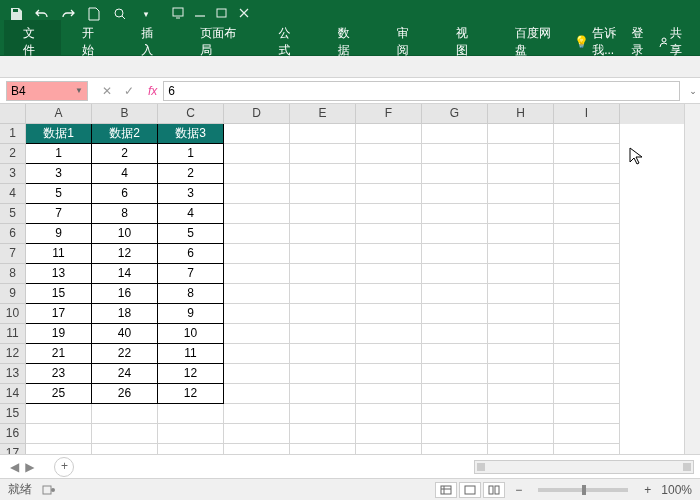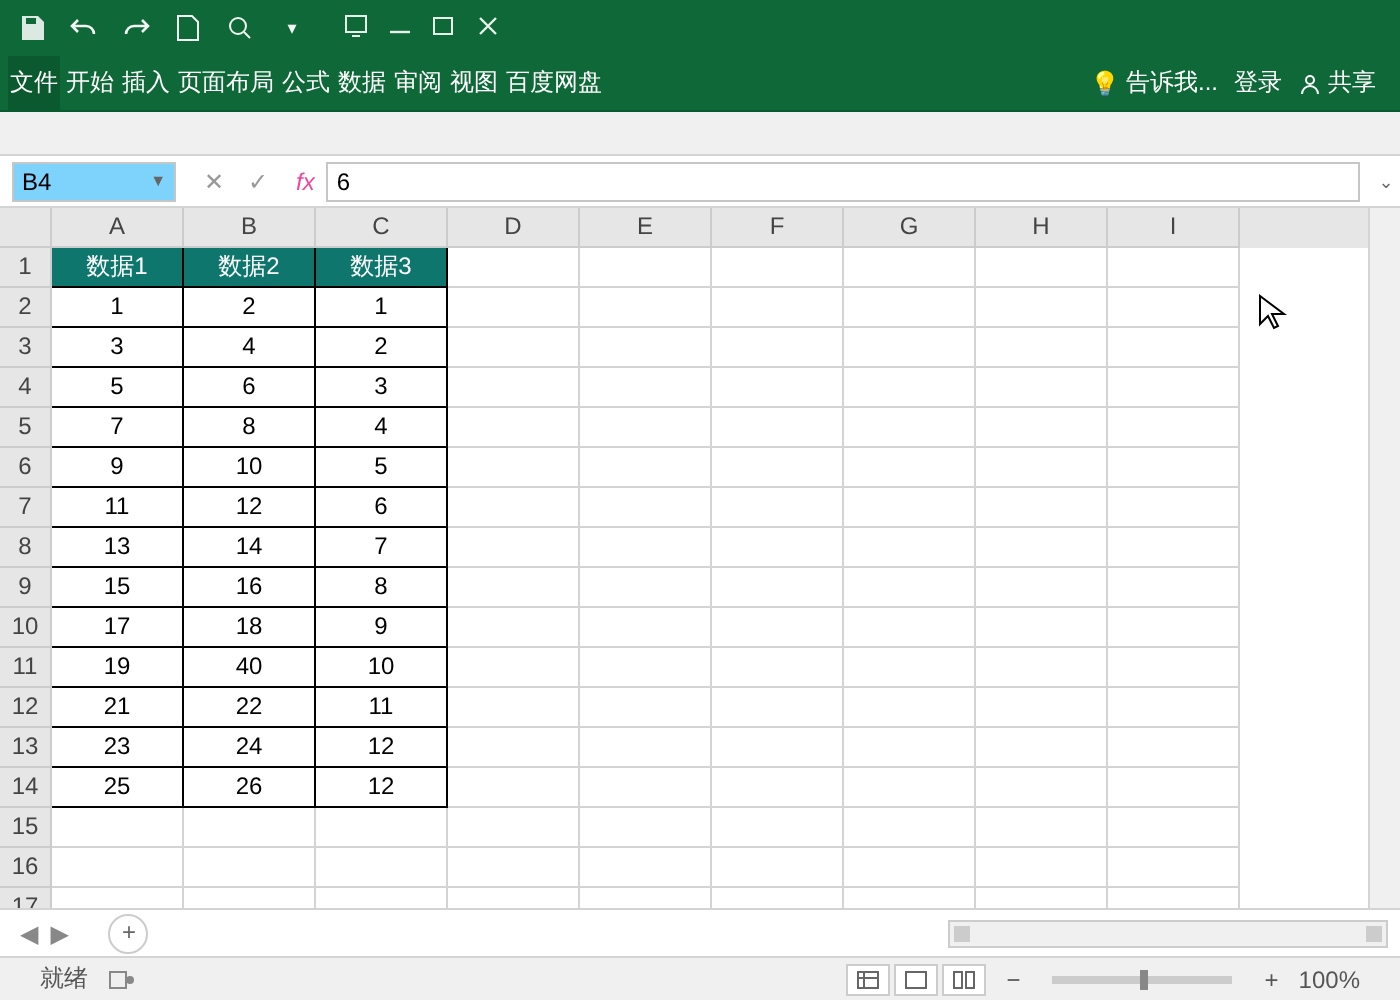--- a/index.html
+++ b/index.html
@@ -4,27 +4,27 @@
 <style>
 *{box-sizing:border-box;margin:0;padding:0;font-family:"Microsoft YaHei","Segoe UI",sans-serif;font-size:12px;user-select:none}
 body{width:700px;height:500px;overflow:hidden;background:#fff;display:flex;flex-direction:column}
 .titlebar{height:28px;background:#0e6837;color:#fff;display:flex;align-items:center}
 .qat{display:flex;align-items:center;gap:10px;padding:0 8px}
 .qat .ico{width:16px;height:16px;display:inline-flex;align-items:center;justify-content:center;opacity:.95}
 .title{flex:1;text-align:center;font-size:12px}
 .winctl{display:flex;gap:8px;padding:0 10px}
 .winctl .ico{width:14px;height:14px;opacity:.9}
 .ribbon{height:28px;background:#0e6837;color:#fff;display:flex;align-items:center;padding:0 4px;gap:2px;border-bottom:1px solid #0a5a2f}
-.tab{padding:5px 1px;cursor:pointer}
+.tab{padding:5px 19px;cursor:pointer}
 .tab.file{background:#0b5a2f}
 .ribshare{margin-left:auto;display:flex;align-items:center;gap:8px;padding-right:8px}
 .ribshare span{display:flex;align-items:center;gap:3px}
 .toolstrip{height:22px;background:#f0f0f0;border-bottom:1px solid #d4d4d4}
 .fbar{height:26px;background:#fff;border-bottom:1px solid #d4d4d4;display:flex;align-items:center}
-.namebox{width:82px;height:20px;margin:0 6px;border:1px solid #c6c6c6;background:#7dd3fc;display:flex;align-items:center;padding:0 4px;justify-content:space-between}
+.namebox{width:82px;height:20px;margin:0 6px;border:1px solid #c6c6c6;background:#fca5a5;display:flex;align-items:center;padding:0 4px;justify-content:space-between}
 .namebox .dd{font-size:8px;color:#666}
 .fbtns{display:flex;gap:8px;padding:0 6px;color:#999}
 .fbtns span{width:14px;text-align:center}
 .fx{font-style:italic;color:#ec4899;padding:0 6px}
 .finput{flex:1;height:20px;border:1px solid #c6c6c6;margin-right:6px;padding:0 4px;display:flex;align-items:center}
 .dd2{width:14px;color:#666;text-align:center;font-size:9px}
 .grid{flex:1;position:relative;overflow:hidden;background:#fff}
 .selall{position:absolute;left:0;top:0;width:26px;height:20px;background:#e6e6e6;border-right:1px solid #ccc;border-bottom:1px solid #ccc}
 .colhead{position:absolute;top:0;left:26px;right:16px;height:20px;display:flex;background:#e6e6e6}
 .ch{width:66px;border-right:1px solid #ccc;border-bottom:1px solid #ccc;text-align:center;line-height:19px;color:#444}
@@ -38,21 +38,21 @@
 .vsb{position:absolute;right:0;top:0;width:16px;bottom:0;background:#f0f0f0;border-left:1px solid #d4d4d4}
 .cursor{position:absolute;left:629px;top:43px;pointer-events:none}
 .sheettabs{height:24px;background:#fff;border-top:1px solid #d4d4d4;display:flex;align-items:center}
 .stnav{display:flex;gap:6px;padding:0 10px;color:#888}
 .stab{padding:3px 12px;border:1px solid #ccc;border-bottom:none;background:#f4f4f4;margin-top:2px}
 .stab.active{background:#fff;border-bottom:1px solid #fff}
 .stadd{width:20px;height:20px;border:1px solid #ccc;border-radius:10px;text-align:center;line-height:17px;margin-left:10px;color:#666}
 .hscroll{flex:0 0 220px;height:14px;margin-left:auto;margin-right:6px;background:#f0f0f0;border:1px solid #ccc;position:relative}
 .hscroll::before,.hscroll::after{content:"";position:absolute;top:2px;width:8px;height:8px;background:#ccc}
 .hscroll::before{left:2px}.hscroll::after{right:2px}
-.status{height:22px;background:#f0f0f0;border-top:1px solid #d4d4d4;display:flex;align-items:center;padding:0 20px;color:#555;gap:10px}
+.status{height:22px;background:#f0f0f0;border-top:1px solid #d4d4d4;display:flex;align-items:center;padding:0 8px;color:#555;gap:10px}
 .status .views{margin-left:auto;display:flex;gap:2px}
 .vbtn{width:22px;height:16px;border:1px solid #ccc;background:#fff;display:flex;align-items:center;justify-content:center}
 .zslider{width:90px;height:4px;background:#ccc;position:relative;margin:0 6px}
 .zslider::before{content:"";position:absolute;left:44px;top:-3px;width:4px;height:10px;background:#888}
 svg{display:block}
 </style>
 </head>
 <body>
 
 <div class="titlebar">

